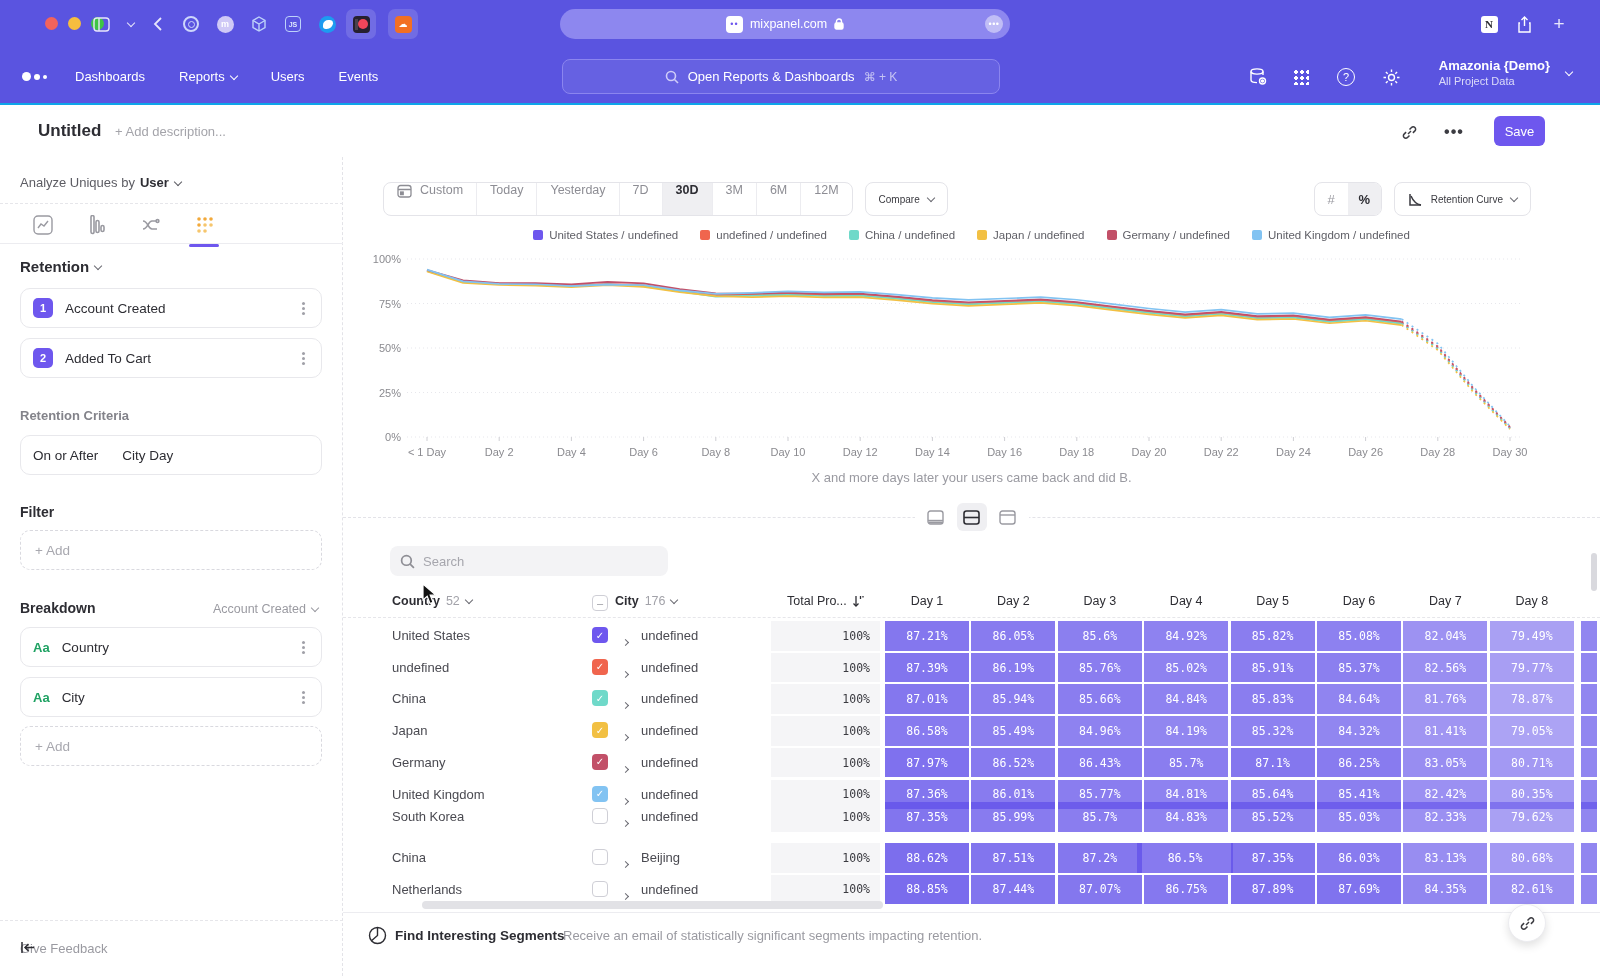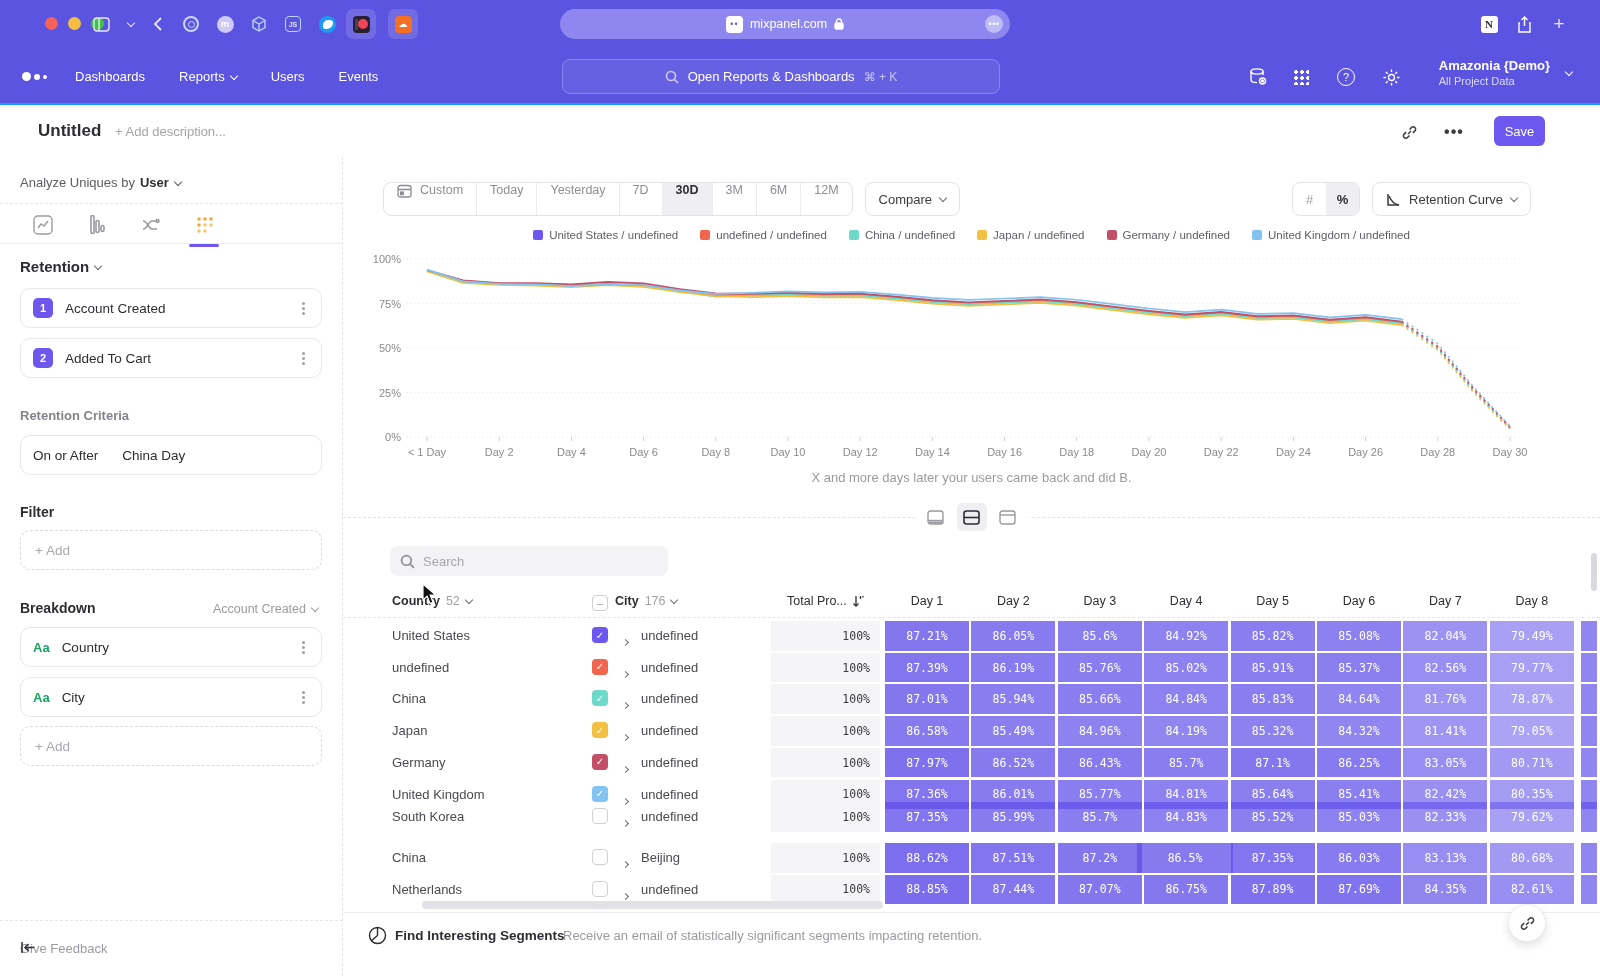--- a/index.html
+++ b/index.html
@@ -74,21 +74,21 @@
           transform:rotate(45deg); margin-left:6px; margin-bottom:2px; }
   .chev.rt { transform:rotate(-45deg); margin:0; }
 
   
   .mtoolbar { position:absolute; left:40px; right:69px; top:25px; height:34px; display:flex; align-items:center; gap:12px; }
   .seg { display:flex; align-items:center; height:34px; border:1px solid #e4e4e9; border-radius:8px; background:#fff; overflow:hidden; }
   .seg .opt { padding:0 13px; height:100%; display:flex; align-items:flex-start; font-size:12.5px; color:#8d8d94; border-right:1px solid #ececf0; }
   .seg .opt:last-child { border-right:none; }
   .seg .opt.active { color:#2d2d33; font-weight:bold; background:#efeff2; }
   .btn { display:flex; align-items:center; height:34px; border:1px solid #e4e4e9; border-radius:8px; background:#fff;
-         padding:0 13px; font-size:13px; color:#3a3a40; gap:8px; }
+         padding:0 13px; font-size:10px; color:#3a3a40; gap:8px; }
   .modegrp { margin-left:auto; display:flex; height:34px; border:1px solid #e4e4e9; border-radius:8px; overflow:hidden; }
   .modegrp .m { width:33px; display:flex; align-items:center; justify-content:center; font-size:13px; color:#9a9aa1; }
   .modegrp .m.active { background:#efeff2; color:#2d2d33; font-weight:bold; }
 
   
   .legend { position:absolute; left:0; top:72px; width:100%; display:flex; justify-content:center; gap:22px; }
   .litem { display:flex; align-items:center; gap:6px; font-size:11.5px; color:#5f5f66; }
   .sw { width:10px; height:10px; border-radius:2px; }
 
   
@@ -340,21 +340,21 @@
     </div>
     <div class="card" style="top:181px">
       <span class="stepnum">2</span>
       <span class="lbl">Added To Cart</span>
       <span class="kebab"></span>
     </div>
 
     <div class="sb-label" style="position:absolute;left:20px;top:251px">Retention Criteria</div>
     <div class="card" style="top:278px;gap:24px">
       <span class="lbl" style="flex:none">On or After</span>
-      <span class="lbl" style="flex:none">China Day</span>
+      <span class="lbl" style="flex:none">City Day</span>
     </div>
 
     <div class="sb-h1" style="position:absolute;left:20px;top:347px;font-size:14px">Filter</div>
     <div class="addbox" style="top:373px">+ Add</div>
 
     <div class="sb-h1" style="position:absolute;left:20px;top:443px;font-size:14px">Breakdown</div>
     <div style="position:absolute;right:24px;top:445px;font-size:12.5px;color:#9a9aa1">
       <span>Account Created</span><span class="chev"></span>
     </div>
     <div class="card" style="top:470px">

